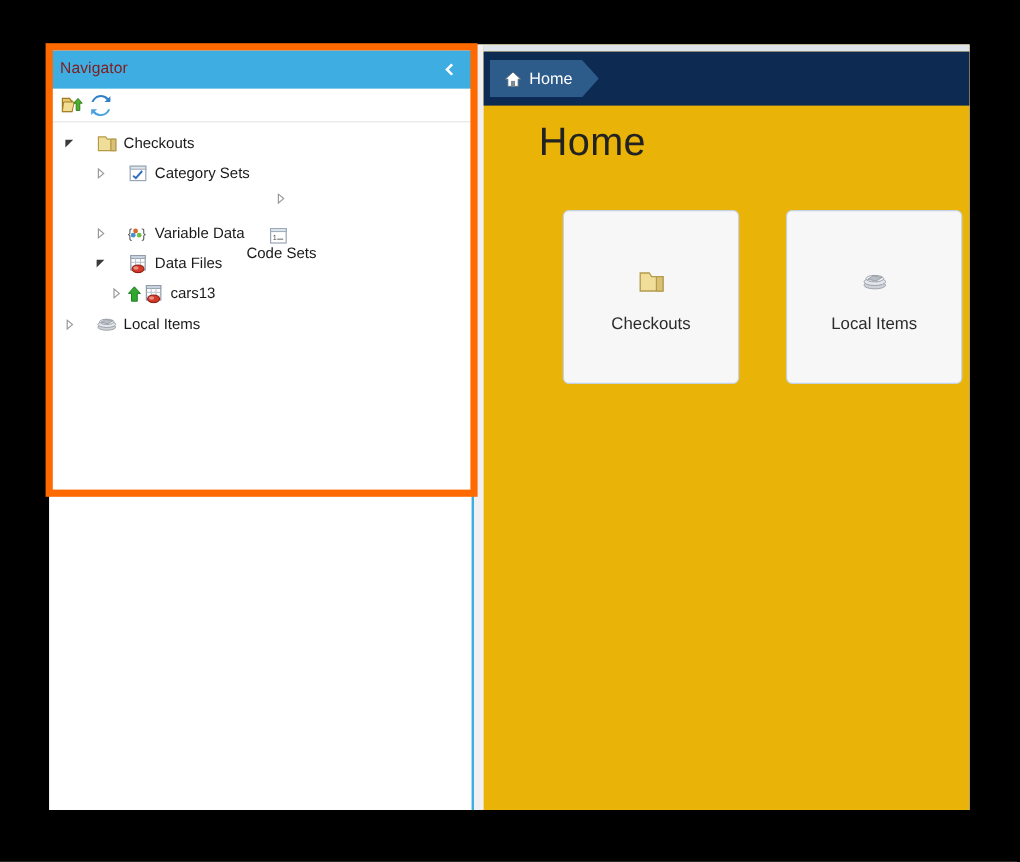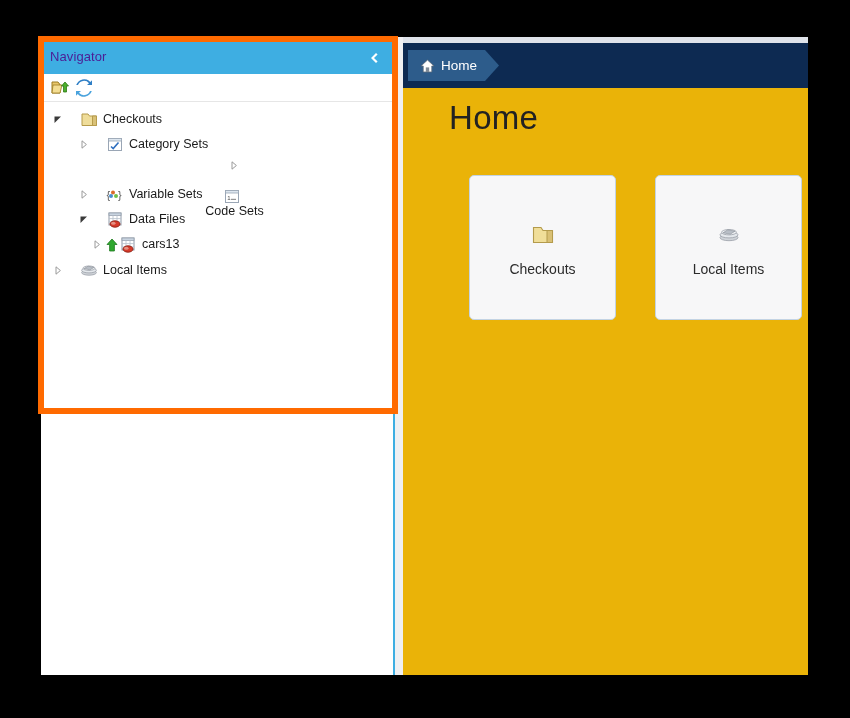--- a/index.html
+++ b/index.html
@@ -42,21 +42,21 @@
     height: 32px;
     background: #3eaee2;
     box-sizing: border-box;
   }
 
   #navigator-title {
     position: absolute;
     left: 9px;
     top: 7px;
     font-size: 13px;
-    color: #4c1d95;
+    color: #7f1d1d;
     letter-spacing: 0.1px;
     white-space: nowrap;
   }
 
   #navigator-collapse {
     position: absolute;
     right: 8px;
     top: 4px;
     width: 24px;
     height: 24px;
@@ -349,21 +349,21 @@
         <span class="spacer-14"></span>
         <span class="node-icon">
           <svg width="18" height="15" viewBox="0 0 18 15">
             <text x="0.5" y="11.5" font-size="11" fill="#5a5a5a" font-family="Liberation Sans, sans-serif">{</text>
             <text x="12" y="11.5" font-size="11" fill="#5a5a5a" font-family="Liberation Sans, sans-serif">}</text>
             <circle cx="7" cy="5.5" r="2" fill="#d96a2a"></circle>
             <circle cx="5" cy="9" r="2" fill="#4a8fd0"></circle>
             <circle cx="10" cy="9" r="2" fill="#6fbf4a"></circle>
           </svg>
         </span>
-        <span class="node-label">Variable Sets</span>
+        <span class="node-label">Variable Data</span>
       </div>
 
       <div class="tree-row" style="padding-left:35px;text-align:right;">
         <span class="tw">
           <svg width="9" height="9" viewBox="0 0 9 9">
               <path d="M0.5 1.5 L7 1.5 L0.5 8 Z" fill="#3a3a3a"></path>
             </svg>
         </span>
         <span class="spacer-14"></span>
         <span class="node-icon">

